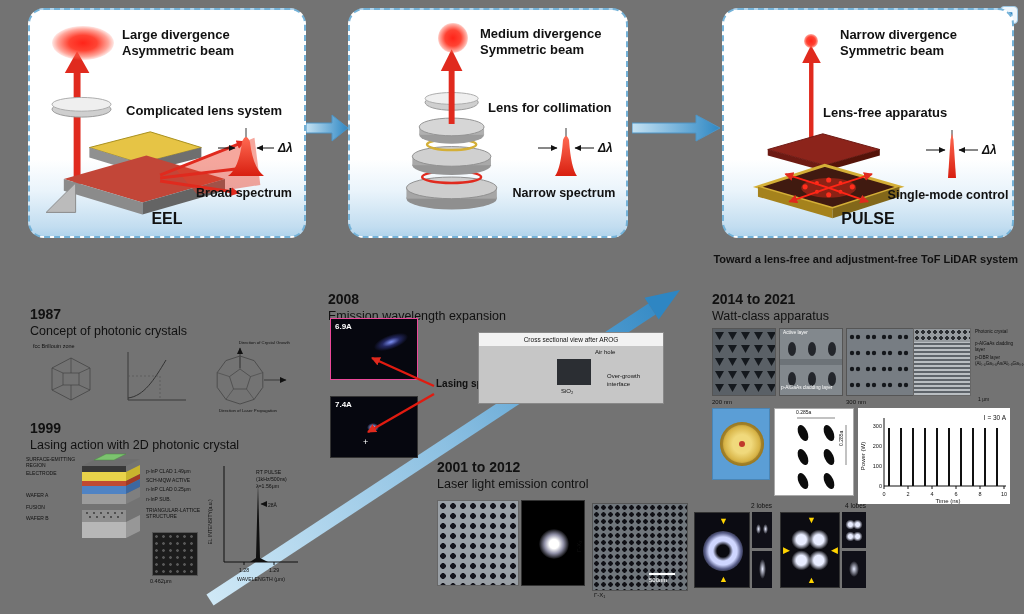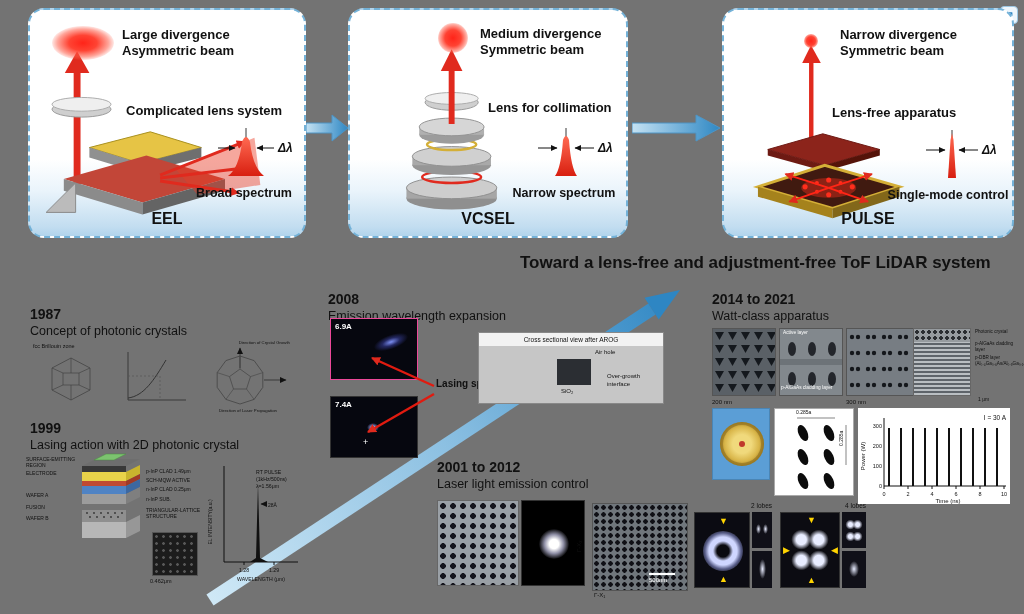--- a/index.html
+++ b/index.html
@@ -8,21 +8,21 @@
 #canvas{position:relative;width:1024px;height:614px;overflow:hidden;background:#737373}
 .abs{position:absolute}
 .panel{position:absolute;border:2px dashed #74b2d8;border-radius:16px;
  background:linear-gradient(180deg,#ffffff 0%,#ffffff 66%,#eaf4fb 80%,#c2ddf0 96%,#b1d4ec 100%)}
 .art{position:absolute;left:0;top:0;width:100%;height:100%}
 .divtext{position:absolute;font-size:13px;line-height:16px;font-weight:bold}
 .optics{position:absolute;font-size:13px;font-weight:bold}
 .speclabel{position:absolute;font-size:12.5px;font-weight:bold;text-align:center}
 .pname{position:absolute;left:0;right:0;bottom:8px;text-align:center;font-size:16px;font-weight:bold}
 .glow{position:absolute}
-.headline{position:absolute;font-size:17px;font-weight:bold;text-align:left}
+.headline{position:absolute;font-size:11px;font-weight:bold;text-align:right}
 .year{position:absolute;font-size:14px;font-weight:bold}
 .ttl{position:absolute;font-size:12.5px;font-weight:normal}
 .tiny{position:absolute;font-size:5px;line-height:1.25;color:#111}
 .img{position:absolute;overflow:hidden}
 .cur{position:absolute;left:4px;top:3px;color:#fff;font-size:8px;font-weight:bold}
 .ylw{position:absolute;color:#ffd400;font-size:9px;line-height:1}
 .wlabel{color:#fff}
 .corner{position:absolute;width:18px;height:18px;border:1px solid #9cc6e2;border-radius:4px;
  background:#eef6fc;color:#2e86c3;font-size:11px;line-height:16px;text-align:center;cursor:pointer}
 </style>
@@ -142,21 +142,20 @@
     </div>
     <div class="optics" style="left:138px;top:90px;width:135px">Lens for collimation</div>
     <svg class="abs" style="left:178px;top:116px" width="95" height="56" viewBox="0 0 95 56">
       <line x1="38" y1="2" x2="38" y2="50" stroke="#222" stroke-width="0.9"></line>
       <path d="M27,50 Q33,42 35,14 Q38,6 41,14 Q43,42 49,50 Z" fill="url(#rp)"></path>
       <line x1="10" y1="22" x2="29" y2="22" stroke="#111" stroke-width="1" marker-end="url(#mk)"></line>
       <line x1="66" y1="22" x2="47" y2="22" stroke="#111" stroke-width="1" marker-end="url(#mk)"></line>
       <text x="70" y="26" font-size="12" font-style="italic" font-weight="bold" fill="#111">Δλ</text>
     </svg>
     <div class="speclabel" style="left:150px;top:176px;width:128px">Narrow spectrum</div>
-    <div class="pname">VCSEL</div>
   </section>
 
   <svg class="abs" style="left:632px;top:112px" width="88" height="32" viewBox="0 0 88 32">
     <polygon points="0,11 64,11 64,3 88,16 64,29 64,21 0,21" fill="url(#fa)" stroke="#4e94c4"></polygon>
   </svg>
 
   <section class="panel" style="left:722px;top:8px;width:292px;height:230px">
     <svg class="art" viewBox="0 0 292 230">
       <g>
         <rect x="86" y="50" width="4.5" height="96" fill="#e02a1e"></rect>
@@ -188,21 +187,21 @@
           <line x1="106" y1="181" x2="66" y2="195" marker-end="url(#mkr)"></line>
           <line x1="106" y1="181" x2="146" y2="195" marker-end="url(#mkr)"></line>
         </g>
       </g>
     </svg>
     <div class="glow" style="left:80px;top:24px;width:14px;height:14px;border-radius:50%;background:radial-gradient(circle,#ff2419 0%,#ff4333 45%,rgba(255,92,72,.5) 70%,transparent 80%)"></div>
     <div class="divtext" style="left:116px;top:17px">
       <div>Narrow divergence</div>
       <div>Symmetric beam</div>
     </div>
-    <div class="optics" style="left:108px;top:95px;width:165px">Lens-free apparatus</div>
+    <div class="optics" style="left:99px;top:95px;width:165px">Lens-free apparatus</div>
     <svg class="abs" style="left:190px;top:118px" width="95" height="56" viewBox="0 0 95 56">
       <line x1="38" y1="2" x2="38" y2="50" stroke="#222" stroke-width="0.9"></line>
       <path d="M34,50 L36.5,12 L38,5 L39.5,12 L42,50 Z" fill="url(#rp)"></path>
       <line x1="12" y1="22" x2="31" y2="22" stroke="#111" stroke-width="1" marker-end="url(#mk)"></line>
       <line x1="64" y1="22" x2="45" y2="22" stroke="#111" stroke-width="1" marker-end="url(#mk)"></line>
       <text x="68" y="26" font-size="12" font-style="italic" font-weight="bold" fill="#111">Δλ</text>
     </svg>
     <div class="speclabel" style="left:158px;top:178px;width:132px">Single-mode control</div>
     <div class="pname">PULSE</div>
   </section>

